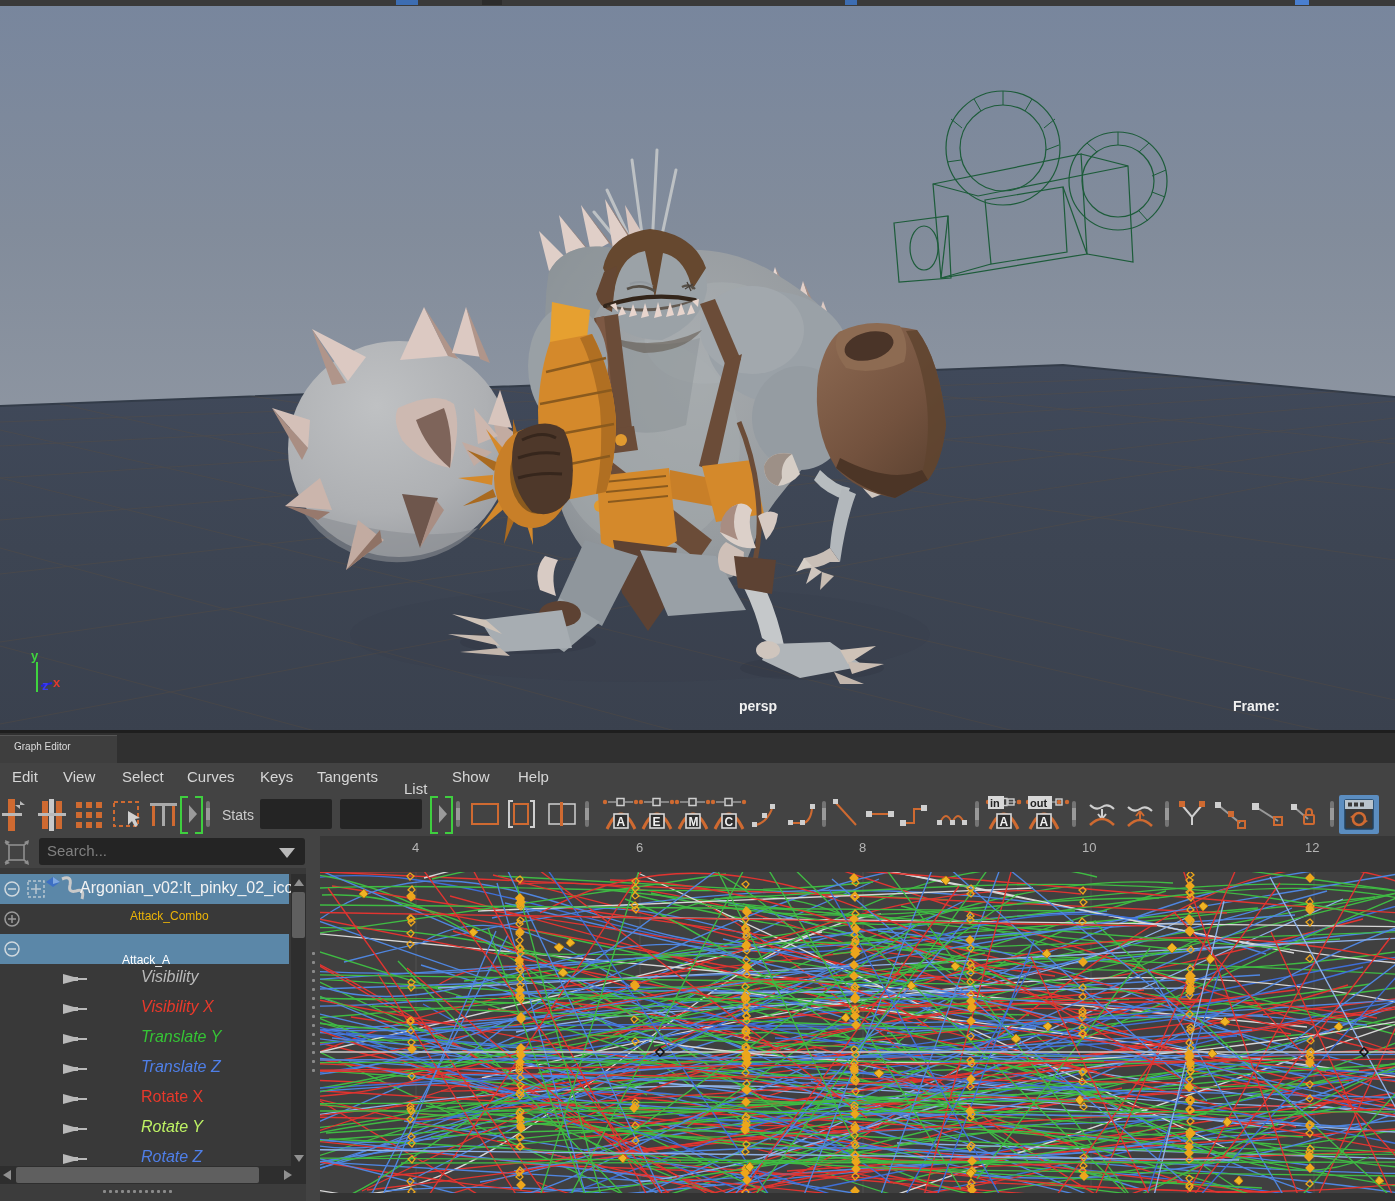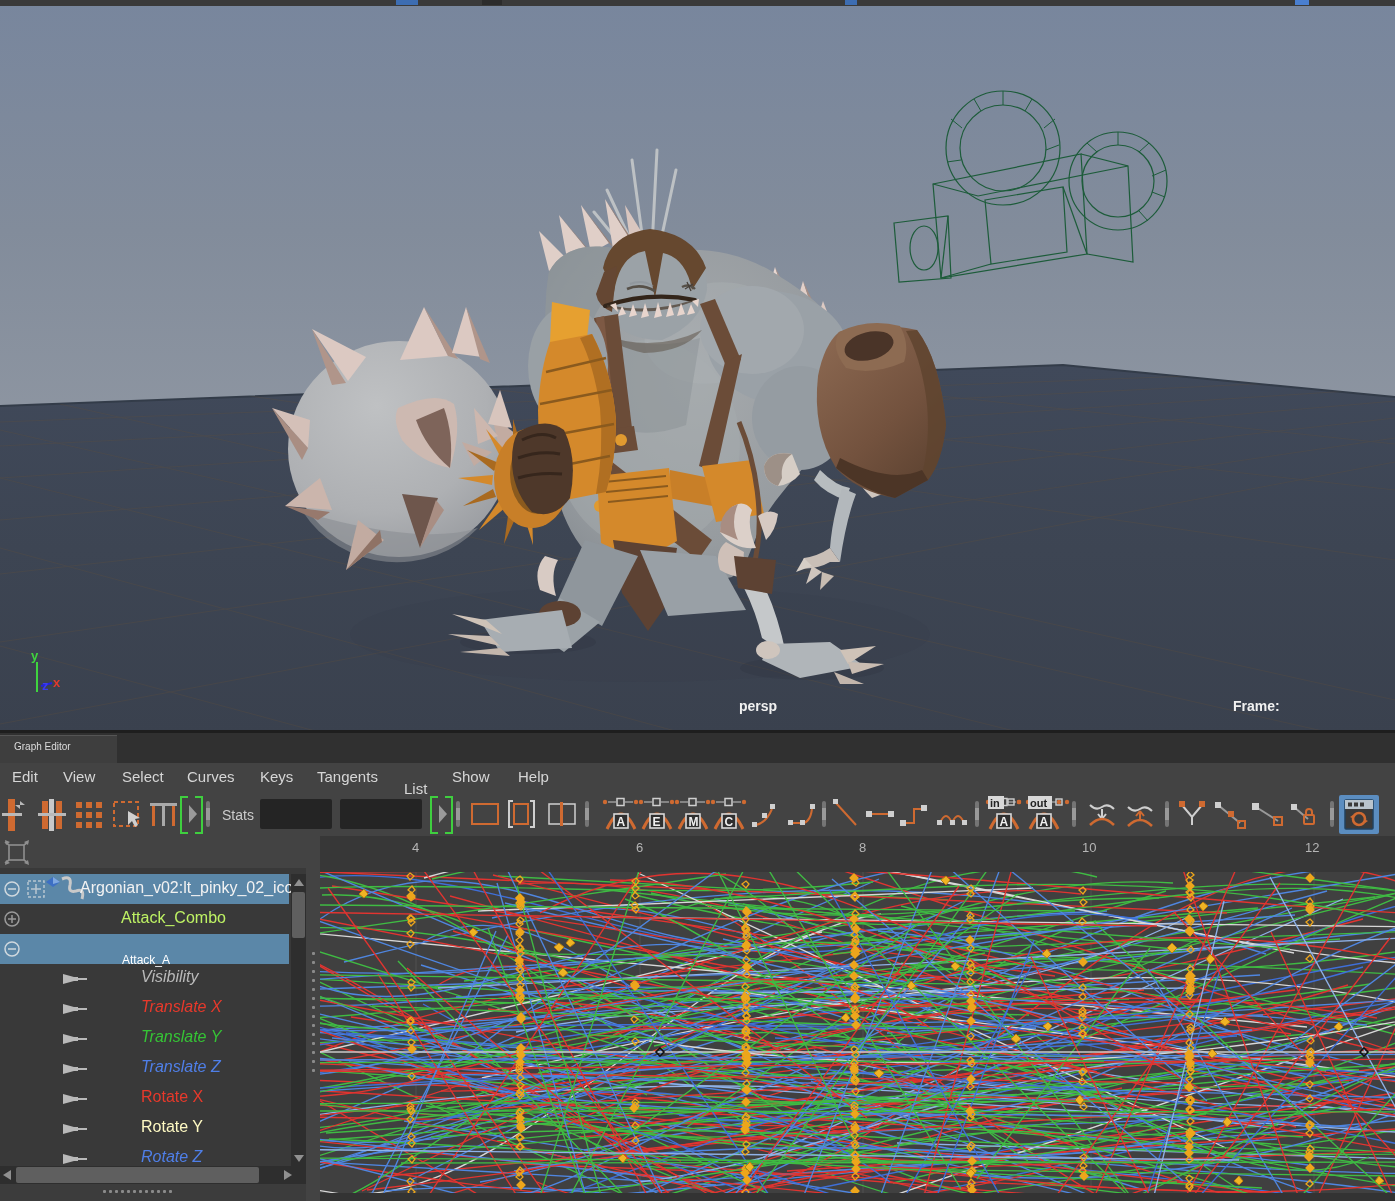--- a/index.html
+++ b/index.html
@@ -1208,20 +1208,24 @@
 <g clip-path="url(#gc)"></g>
 </svg>
 <div style="position:absolute;left:320px;top:1193px;width:1075px;height:8px;background:#333333"></div>
 
 <div style="position:absolute;left:0;top:836px;width:320px;height:32px;background:#434343">
 <svg width="30" height="30" viewBox="0 0 30 30" style="position:absolute;left:2px;top:2px">
         <rect x="7" y="7" width="15" height="15" fill="none" stroke="#8f8f8f" stroke-width="1.6"></rect>
         <path d="M7,7 l-4,-3 m19,3 l4,-3 m-19,18 l-4,3 m19,-3 l4,3" stroke="#8f8f8f" stroke-width="1.6"></path>
         <path d="M3,2 l5,2 -4,3 z M27,2 l-5,2 4,3 z M3,27 l5,-2 -4,-3 z M27,27 l-5,-2 4,-3 z" fill="#8f8f8f"></path>
       </svg>
+<div style="position:absolute;left:39px;top:2px;width:266px;height:27px;background:#242424;border-radius:3px">
+<span style="position:absolute;left:8px;top:4px;font-size:15px;color:#808080">Search...</span>
+<div style="position:absolute;right:10px;top:10px;width:0;height:0;border-left:8px solid transparent;border-right:8px solid transparent;border-top:10px solid #b9b9b9"></div>
+</div>
     </div>
 <div style="position:absolute;left:0;top:868px;width:306px;height:298px;background:#393939;overflow:hidden"></div>
 
 <div style="position:absolute;left:0;top:874px;width:289px;height:30px;background:#5b87a8">
  <svg width="289" height="30">
         <circle cx="12" cy="15" r="7" fill="none" stroke="#cfd8de" stroke-width="1.5"></circle>
         <line x1="8" y1="15" x2="16" y2="15" stroke="#cfd8de" stroke-width="1.5"></line>
  <rect x="28" y="7" width="16" height="16" fill="none" stroke="#b8c6d0" stroke-width="1.5" stroke-dasharray="3 2"></rect>
         <line x1="31" y1="15" x2="41" y2="15" stroke="#b8c6d0" stroke-width="1.5"></line>
         <line x1="36" y1="10" x2="36" y2="20" stroke="#b8c6d0" stroke-width="1.5"></line>
@@ -1230,42 +1234,42 @@
  <path d="M62,5 q10,-4 8,6 q-2,8 6,6 q9,-3 6,8" fill="none" stroke="#c9c9c9" stroke-width="3"></path>
       </svg>
  <span style="position:absolute;left:80px;top:5px;font-size:16px;color:#f2f2f2;white-space:nowrap">Argonian_v02:lt_pinky_02_icon</span>
 </div>
 <div style="position:absolute;left:0;top:904px;width:289px;height:30px">
  <svg width="24" height="30">
         <circle cx="12" cy="15" r="7" fill="none" stroke="#9a9a9a" stroke-width="1.5"></circle>
         <line x1="8" y1="15" x2="16" y2="15" stroke="#9a9a9a" stroke-width="1.5"></line>
         <line x1="12" y1="11" x2="12" y2="19" stroke="#9a9a9a" stroke-width="1.5"></line>
       </svg>
- <span style="position:absolute;left:121px;top:5px;font-size:16px;color:#bef264">Attack_Combo</span>
+ <span style="position:absolute;left:130px;top:5px;font-size:12px;color:#eab308">Attack_Combo</span>
 </div>
 <div style="position:absolute;left:0;top:934px;width:289px;height:30px;background:#5b87a8">
  <svg width="24" height="30">
         <circle cx="12" cy="15" r="7" fill="none" stroke="#cfd8de" stroke-width="1.5"></circle>
         <line x1="8" y1="15" x2="16" y2="15" stroke="#cfd8de" stroke-width="1.5"></line>
       </svg>
  <span style="position:absolute;left:122px;top:19px;font-size:12px;color:#ffffff">Attack_A</span>
 </div>
 <div style="position:absolute;left:0;top:964px;width:290px;height:30px">
 <svg width="26" height="18" viewBox="0 0 26 18" style="position:absolute;left:62px;top:6px">
         <path d="M1,4 L12,7 L12,11 L1,14 Z M12,7 L12,11 L16,11 L16,7 Z" fill="#b9b9b9"></path>
         <rect x="16" y="8" width="9" height="2" fill="#b9b9b9"></rect>
       </svg>
 <span style="position:absolute;left:141px;top:4px;font-style:italic;font-size:16px;color:#b9b9b9">Visibility</span>
     </div>
     <div style="position:absolute;left:0;top:994px;width:290px;height:30px">
 <svg width="26" height="18" viewBox="0 0 26 18" style="position:absolute;left:62px;top:6px">
         <path d="M1,4 L12,7 L12,11 L1,14 Z M12,7 L12,11 L16,11 L16,7 Z" fill="#b9b9b9"></path>
         <rect x="16" y="8" width="9" height="2" fill="#b9b9b9"></rect>
       </svg>
-<span style="position:absolute;left:141px;top:4px;font-style:italic;font-size:16px;color:#e8392b">Translate X</span>
+<span style="position:absolute;left:141px;top:4px;font-style:italic;font-size:16px;color:#e8392b">Visibility X</span>
     </div>
     <div style="position:absolute;left:0;top:1024px;width:290px;height:30px">
 <svg width="26" height="18" viewBox="0 0 26 18" style="position:absolute;left:62px;top:6px">
         <path d="M1,4 L12,7 L12,11 L1,14 Z M12,7 L12,11 L16,11 L16,7 Z" fill="#b9b9b9"></path>
         <rect x="16" y="8" width="9" height="2" fill="#b9b9b9"></rect>
       </svg>
 <span style="position:absolute;left:141px;top:4px;font-style:italic;font-size:16px;color:#35c435">Translate Y</span>
     </div>
     <div style="position:absolute;left:0;top:1054px;width:290px;height:30px">
 <svg width="26" height="18" viewBox="0 0 26 18" style="position:absolute;left:62px;top:6px">
@@ -1279,21 +1283,21 @@
         <path d="M1,4 L12,7 L12,11 L1,14 Z M12,7 L12,11 L16,11 L16,7 Z" fill="#b9b9b9"></path>
         <rect x="16" y="8" width="9" height="2" fill="#b9b9b9"></rect>
       </svg>
 <span style="position:absolute;left:141px;top:4px;font-size:16px;color:#e8392b">Rotate X</span>
     </div>
     <div style="position:absolute;left:0;top:1114px;width:290px;height:30px">
 <svg width="26" height="18" viewBox="0 0 26 18" style="position:absolute;left:62px;top:6px">
         <path d="M1,4 L12,7 L12,11 L1,14 Z M12,7 L12,11 L16,11 L16,7 Z" fill="#b9b9b9"></path>
         <rect x="16" y="8" width="9" height="2" fill="#b9b9b9"></rect>
       </svg>
-<span style="position:absolute;left:141px;top:4px;font-size:16px;color:#fef9c3">Rotate Y</span>
+<span style="position:absolute;left:141px;top:4px;font-style:italic;font-size:16px;color:#bef264">Rotate Y</span>
     </div>
     <div style="position:absolute;left:0;top:1144px;width:290px;height:30px">
 <svg width="26" height="18" viewBox="0 0 26 18" style="position:absolute;left:62px;top:6px">
         <path d="M1,4 L12,7 L12,11 L1,14 Z M12,7 L12,11 L16,11 L16,7 Z" fill="#b9b9b9"></path>
         <rect x="16" y="8" width="9" height="2" fill="#b9b9b9"></rect>
       </svg>
 <span style="position:absolute;left:141px;top:4px;font-style:italic;font-size:16px;color:#4f7fe8">Rotate Z</span>
     </div>
 <div style="position:absolute;left:291px;top:874px;width:15px;height:292px;background:#2e2e2e">
 <div style="position:absolute;left:0;top:0;width:15px;height:16px">

